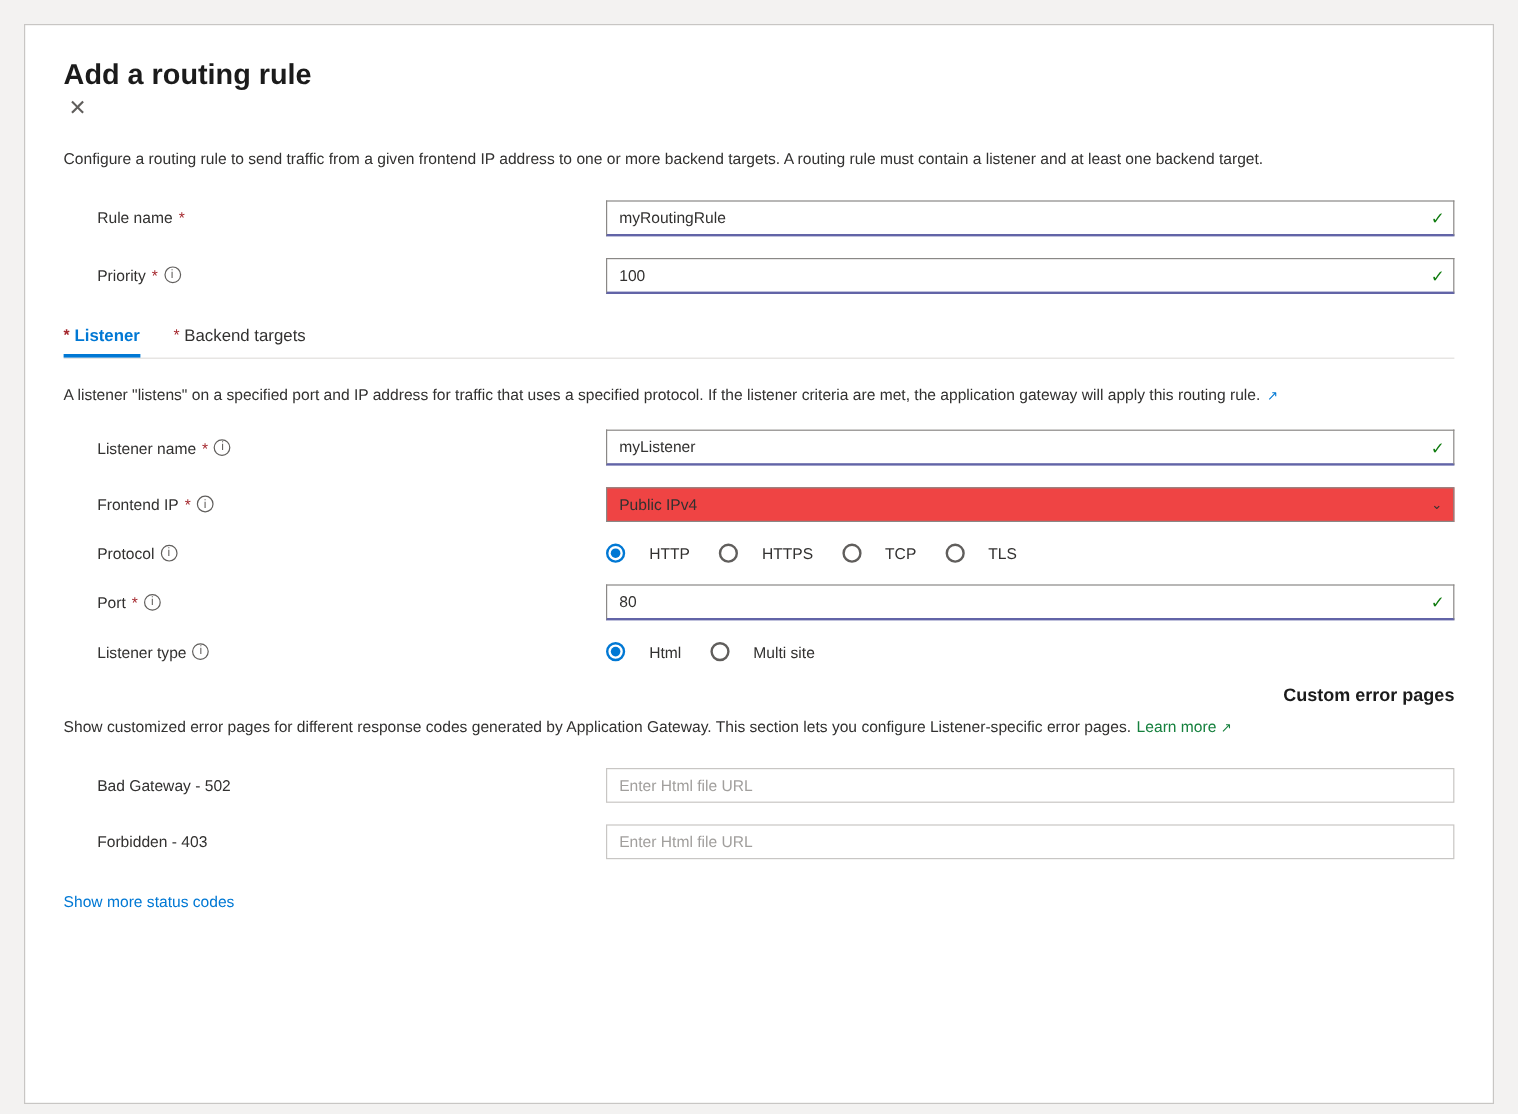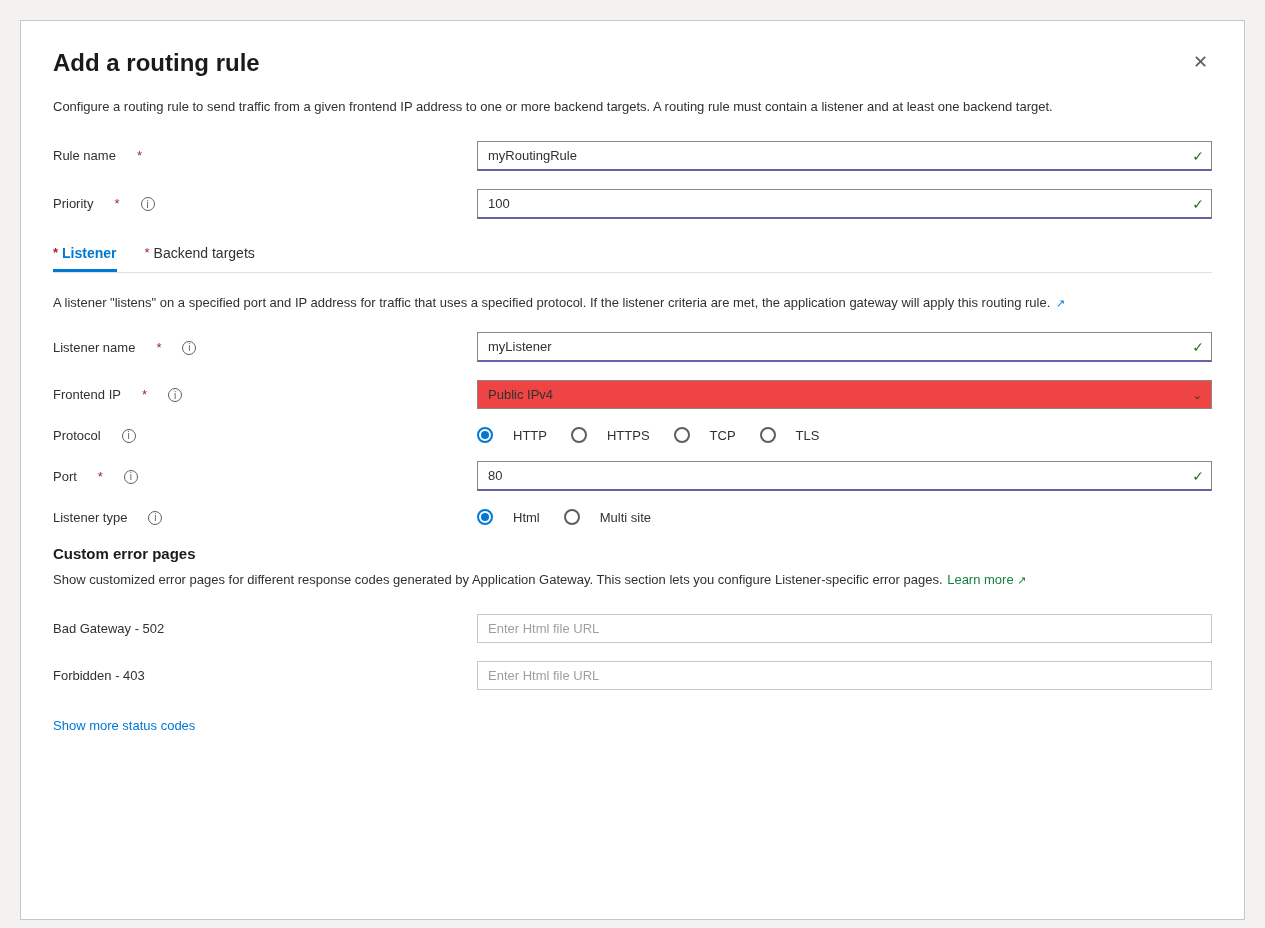--- a/index.html
+++ b/index.html
@@ -18,20 +18,21 @@
       width: 1245px;
       min-height: 900px;
       position: relative;
       padding: 28px 32px 32px 32px;
     }
     .dialog-header {
       display: flex;
       justify-content: space-between;
       align-items: flex-start;
       margin-bottom: 20px;
+      flex-direction: column;
     }
     .dialog-title {
       font-size: 24px;
       font-weight: 600;
       color: #1b1b1b;
     }
     .close-btn {
       background: none;
       border: none;
       cursor: pointer;
@@ -51,22 +52,23 @@
       display: flex;
       align-items: center;
       margin-bottom: 18px;
     }
     .form-label {
       width: 380px;
       font-size: 13px;
       color: #323130;
       flex-shrink: 0;
       display: flex;
-      align-items: flex-end;
-      gap: 21px;
+      align-items: flex-start;
+      gap: 5px;
+      margin-left: 28px;
     }
     .required-star {
       color: #a4262c;
       font-size: 13px;
     }
     .info-icon {
       width: 14px;
       height: 14px;
       border: 1px solid #605e5c;
       border-radius: 50%;
@@ -200,20 +202,21 @@
       background: #0078d4;
     }
     .custom-radio.unchecked {
       border-color: #605e5c;
     }
     .section-title {
       font-size: 15px;
       font-weight: 700;
       color: #1b1b1b;
       margin-bottom: 8px;
+      text-align: right;
     }
     .section-box {
       margin-top: 20px;
     }
     .placeholder-input {
       width: 100%;
       border: 1px solid #c8c6c4;
       padding: 6px 10px;
       font-size: 13px;
       color: #b91c1c;

